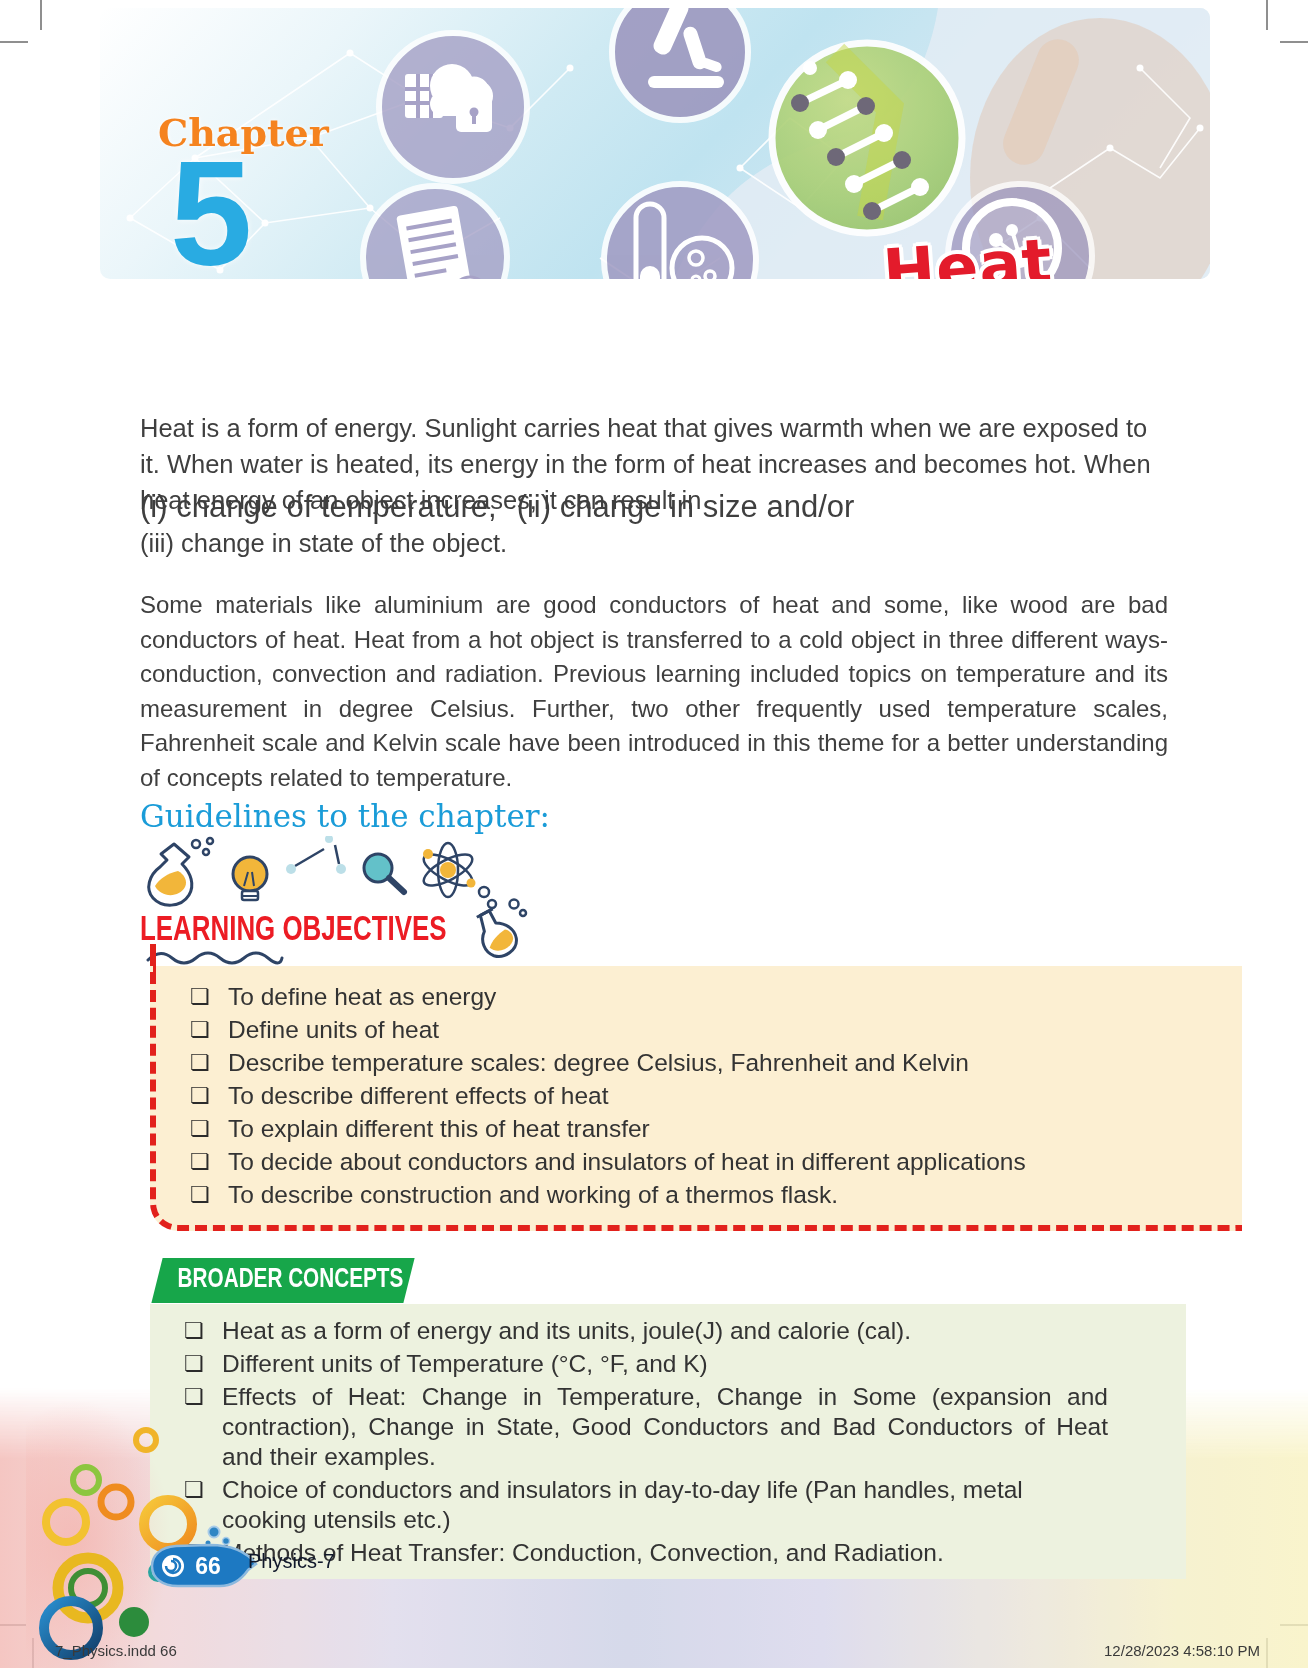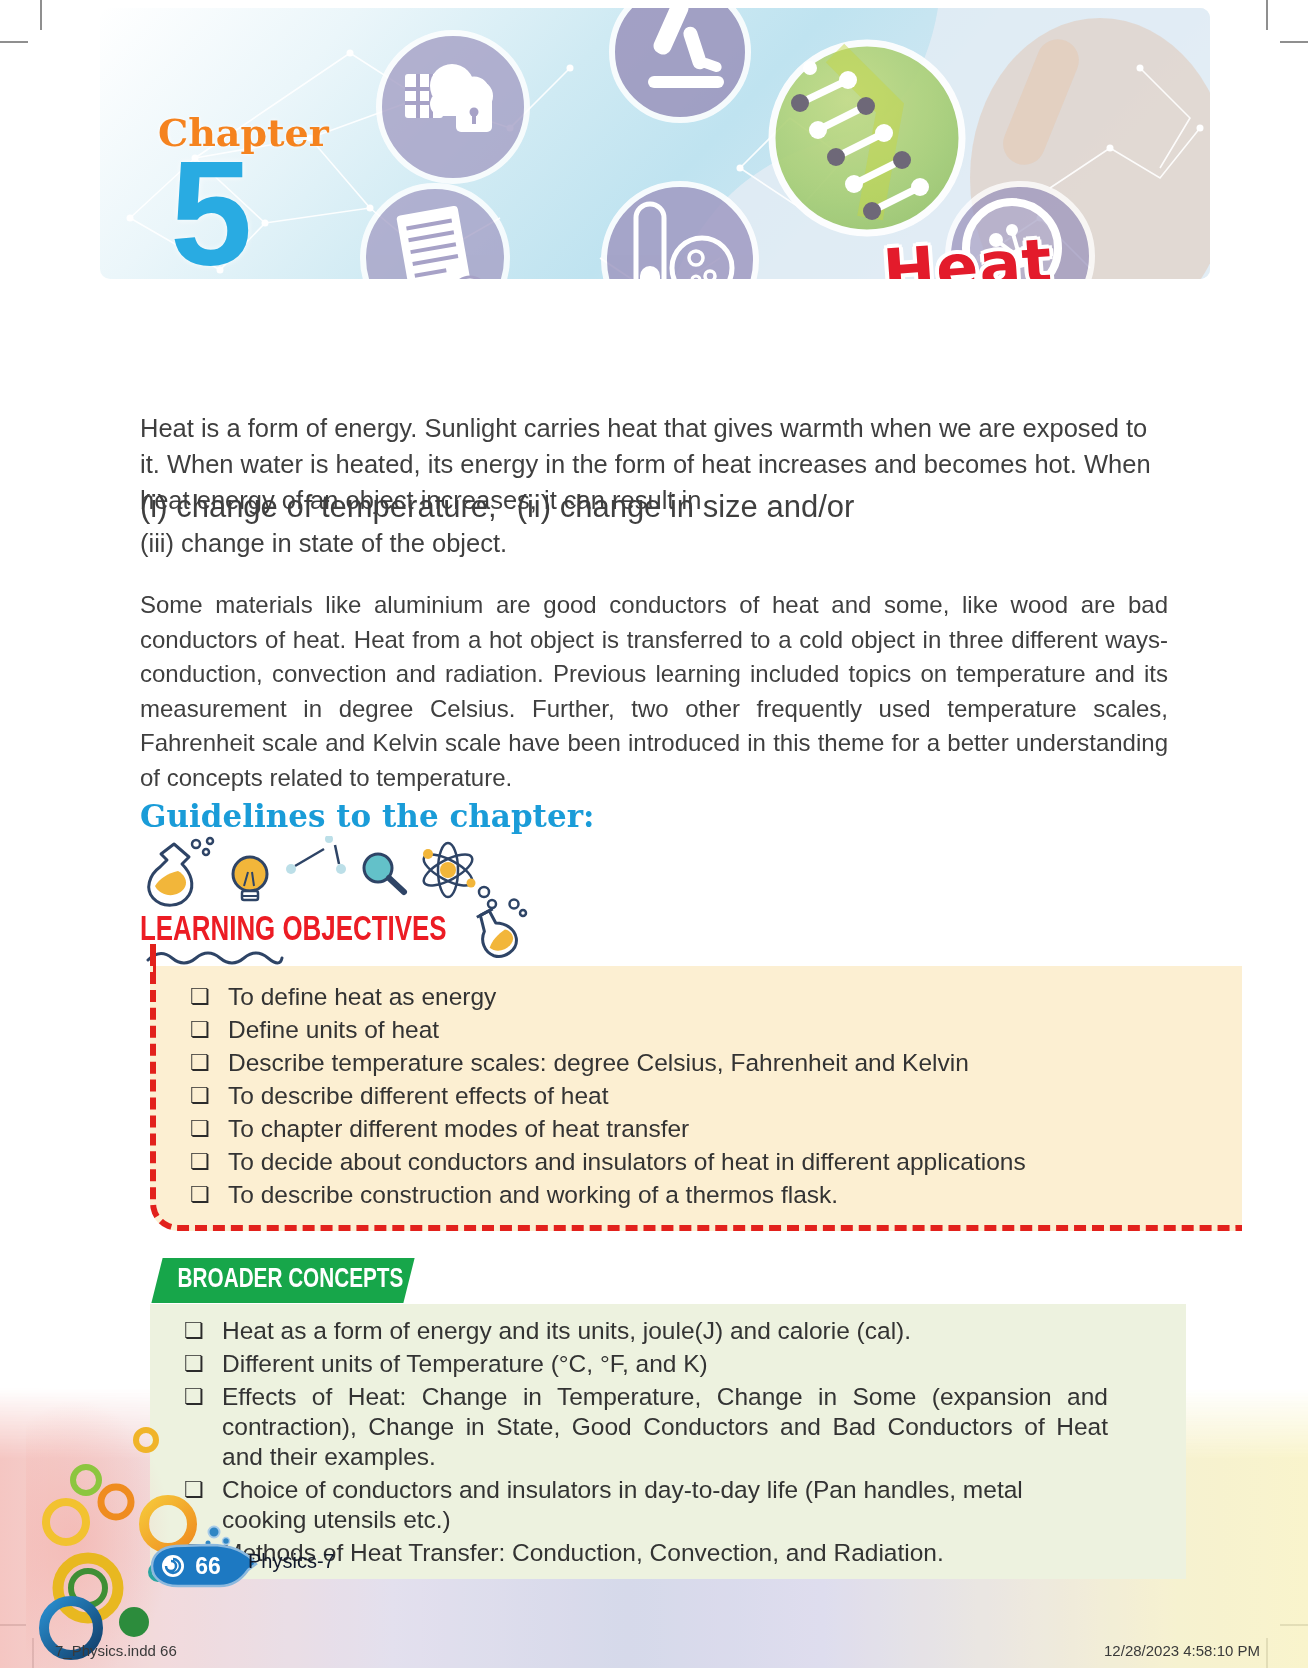--- a/index.html
+++ b/index.html
@@ -16,21 +16,21 @@
         font-size:148px;line-height:1;color:var(--number-blue,#29abe2);text-shadow:0 0 6px rgba(255,255,255,.8);}
   .heat-title{position:absolute;right:158px;top:222px;font-family:"DejaVu Sans",sans-serif;font-weight:bold;
         font-size:62px;color:var(--heat-red,#e31b2b);transform:rotate(-4deg);letter-spacing:1px;
         text-shadow:-3px -3px 0 #fff,3px -3px 0 #fff,-3px 3px 0 #fff,3px 3px 0 #fff,0 -4px 0 #fff,0 4px 0 #fff,-4px 0 0 #fff,4px 0 0 #fff;}
   
   .p1{position:absolute;left:140px;top:370px;width:1030px;font-size:25.5px;line-height:36px;margin-top:40px;}
   .effects-line{position:absolute;left:140px;top:489px;width:1030px;font-size:31px;}
   .effects-line .col1{display:inline-block;width:368px;}
   .effects-iii{position:absolute;left:140px;top:529px;width:1030px;font-size:25.5px;}
   .p2{position:absolute;left:140px;top:564px;width:1028px;font-size:24px;line-height:34.5px;text-align:justify;}
-  .guidelines{position:absolute;left:140px;top:798px;font-family:"DejaVu Serif",serif;font-weight:bold;
+  .guidelines{position:absolute;left:140px;top:798px;font-family:"DejaVu Serif",serif;font-weight:normal;
         font-size:31px;color:var(--heading-blue,#1a9cd8);}
   
   .doodles{position:absolute;left:138px;top:836px;}
   .lo-heading{position:absolute;left:140px;top:908px;font-size:35px;color:var(--objectives-red,#ec1c24);white-space:nowrap;}
   .cond{display:inline-block;transform:scaleX(.74);transform-origin:0 50%;font-weight:bold;}
   .wavy{position:absolute;left:146px;top:949px;}
   .flask2{position:absolute;left:462px;top:896px;}
   .dash-stub{position:absolute;left:150px;top:944px;height:24px;width:0;border-left:6px dashed var(--dashed-red,#e2211c);}
   .lo-box{position:absolute;left:150px;top:966px;width:1092px;box-sizing:border-box;background:var(--cream-bg,#fcefd2);
         border-left:6px dashed var(--dashed-red,#e2211c);border-bottom:6px dashed var(--dashed-red,#e2211c);
@@ -305,21 +305,21 @@
       <li>
           <span class="cb">❏</span>
           <span class="txt">Describe temperature scales: degree Celsius, Fahrenheit and Kelvin</span>
         </li>
       <li>
           <span class="cb">❏</span>
           <span class="txt">To describe different effects of heat</span>
         </li>
       <li>
           <span class="cb">❏</span>
-          <span class="txt">To chapter different modes of heat transfer</span>
+          <span class="txt">To explain different this of heat transfer</span>
         </li>
       <li>
           <span class="cb">❏</span>
           <span class="txt">To decide about conductors and insulators of heat in different applications</span>
         </li>
       <li>
           <span class="cb">❏</span>
           <span class="txt">To describe construction and working of a thermos flask.</span>
         </li>
     </ul>

